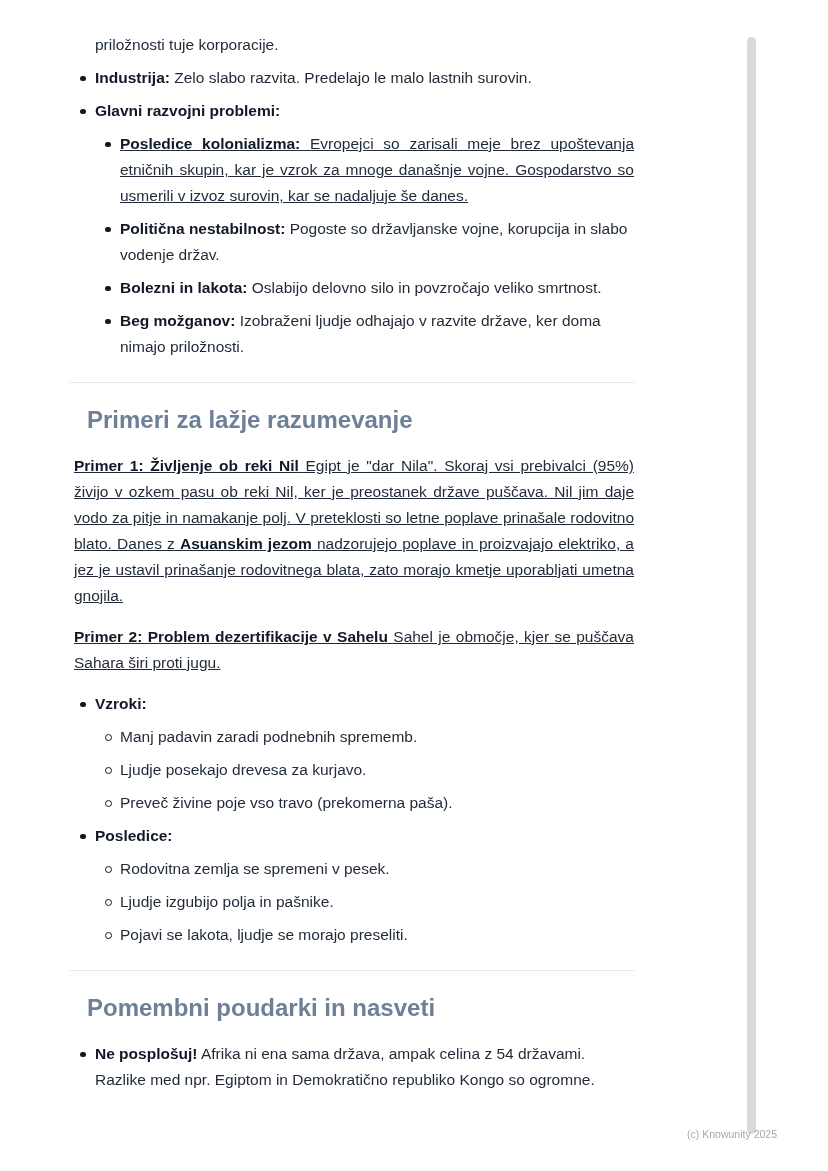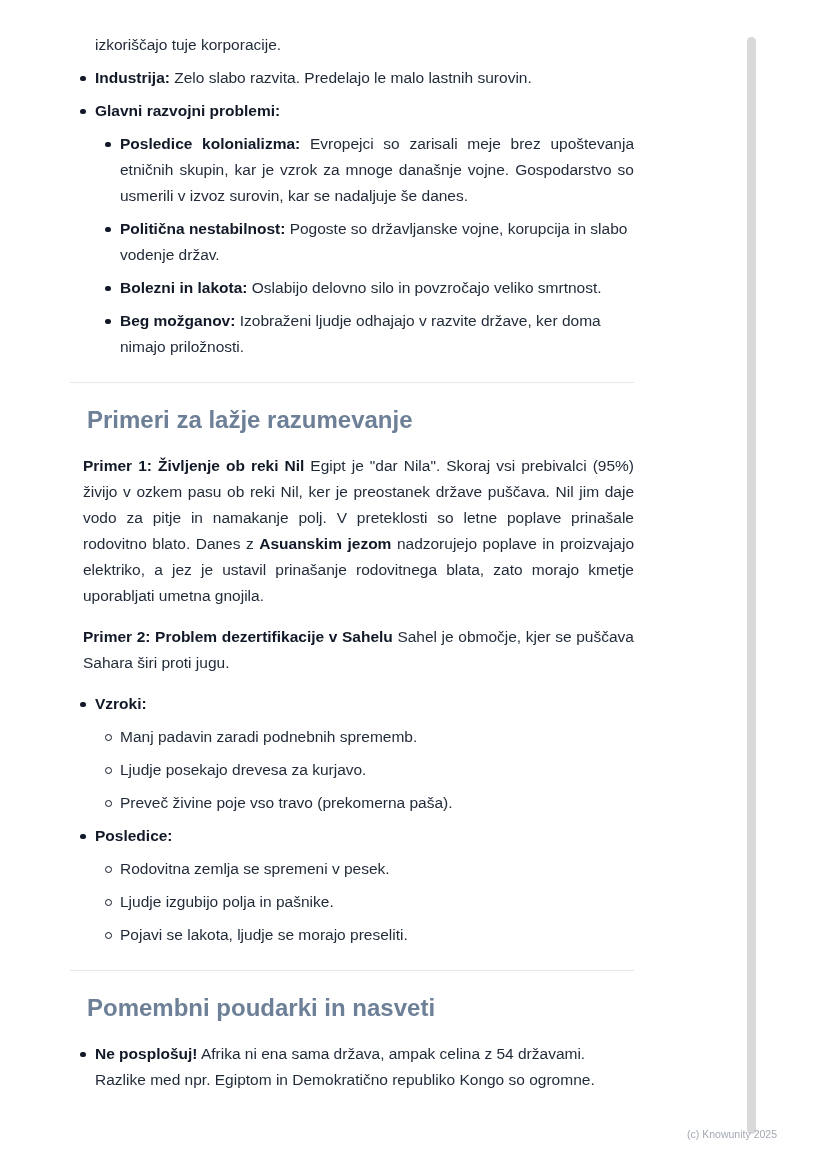--- a/index.html
+++ b/index.html
@@ -20,23 +20,23 @@
   strong { font-weight: 700; color: #111827; }
 
   
   .li { display: flex; margin: 0 0 7px 0; }
   .li.l1 { padding-left: 10px; }
   .li.l2 { padding-left: 35px; }
   .marker { flex: 0 0 15px; display: flex; }
   .dot  { width: 5.5px; height: 5.5px; border-radius: 50%; background: #111827; margin-top: 10.5px; }
   .ring { width: 5px; height: 5px; border-radius: 50%; border: 1.5px solid #111827; background: transparent; margin-top: 10px; box-sizing: content-box; }
   .li-text { flex: 1; }
-  .justify { text-align: justify; }
+  .justify { text-align: justify; text-decoration: underline; }
 
-  .para { margin: 0 0 15px 13px; text-align: justify; }
+  .para { margin: 0 0 15px 4px; text-align: justify; text-decoration: underline; }
 
   h2 {
     font-size: 24px; line-height: 30px; font-weight: 700;
     color: var(--heading, #6d8097);
     margin: 0 0 18px 17px;
   }
 
   hr.divider {
     border: none; border-top: 1px solid var(--rule, #e6e8eb);
     margin: 22px 0;
@@ -56,21 +56,21 @@
     z-index: 2;
   }
 </style>
 </head>
 <body>
 
 <div class="page">
 
   <div class="content">
 
-    <div class="cont-line">izkoriščajo tuje korporacije.</div>
+    <div class="cont-line">priložnosti tuje korporacije.</div>
 
     <div class="li l1">
       <span class="marker">
           <span class="dot"></span>
         </span>
       <div class="li-text"><strong>Industrija:</strong><span> Zelo slabo razvita. Predelajo le malo lastnih surovin.</span></div>
     </div>
 
     <div class="li l1">
       <span class="marker">

